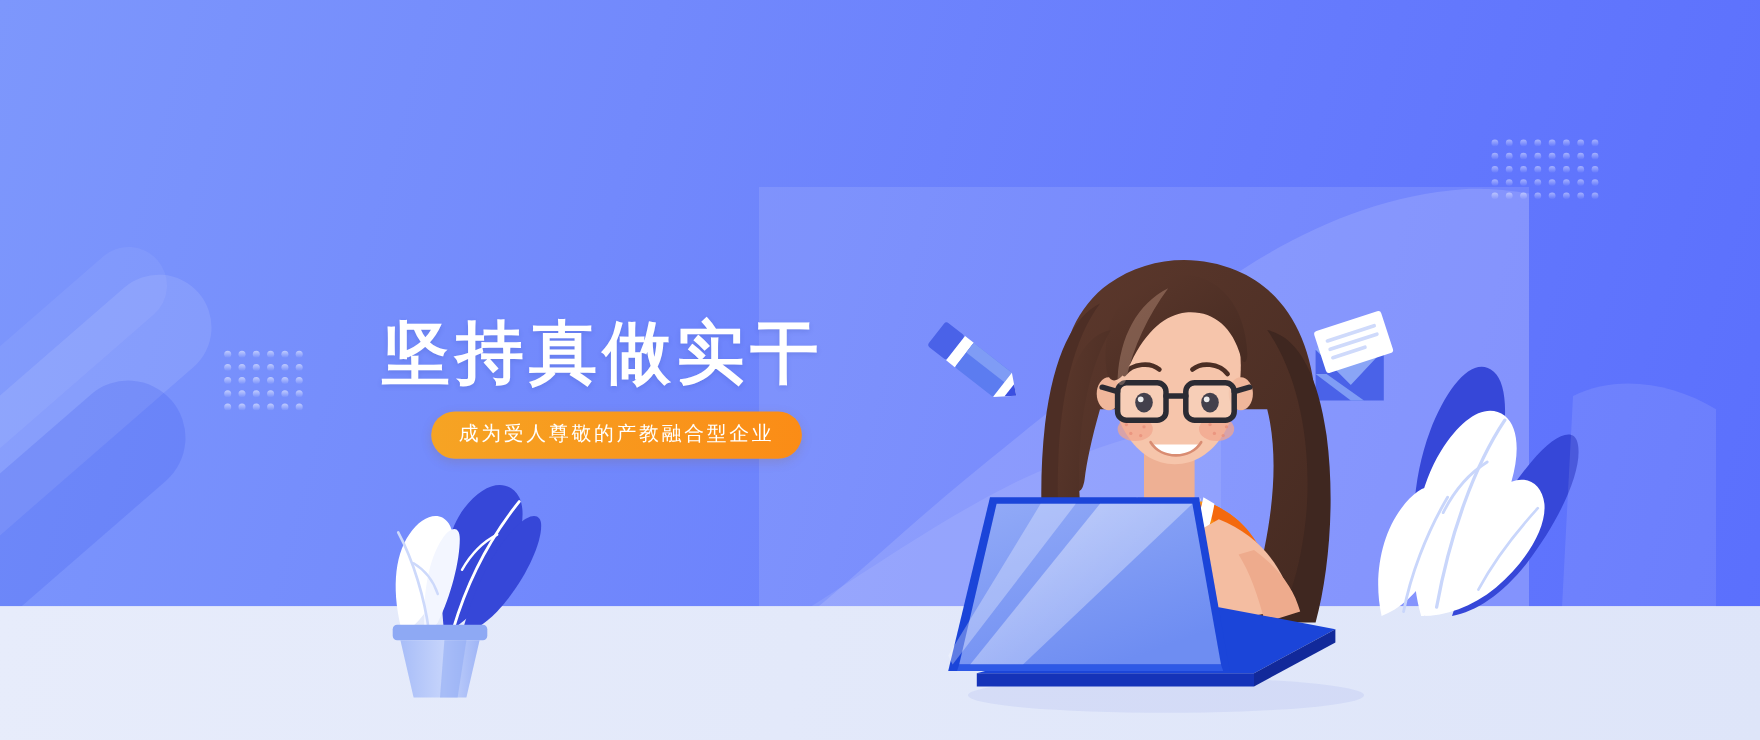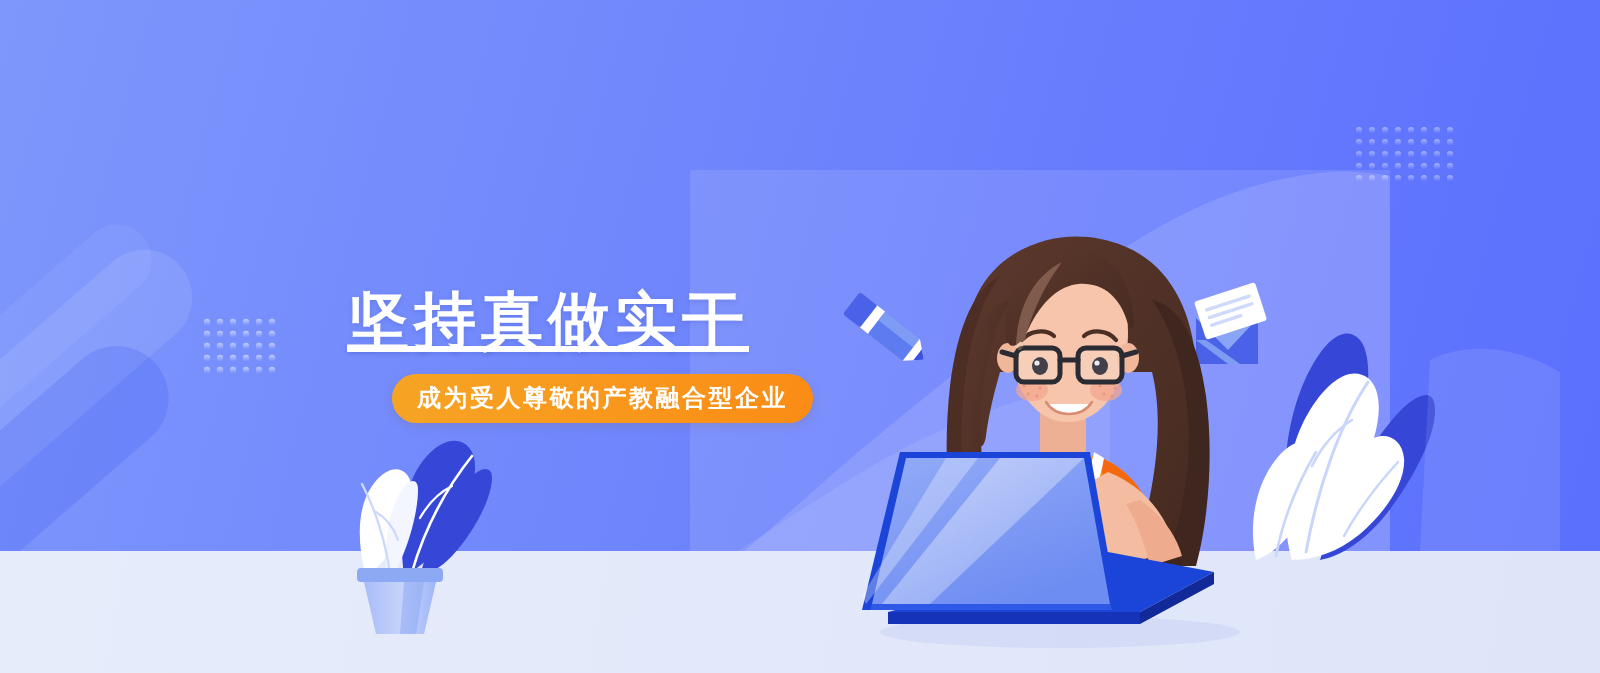--- a/index.html
+++ b/index.html
@@ -81,34 +81,33 @@
     width:520px;
   }
   .headline {
     font-size:62px;
     font-weight:700;
     letter-spacing:5px;
     line-height:1.08;
     color:#ffffff;
     text-shadow:0 2px 5px rgba(40,60,160,0.18);
     white-space:nowrap;
-    text-decoration:underline;
   }
   .pill-wrap {
     margin-top:19px;
     margin-left:45px;
   }
   .pill {
     display:inline-block;
     padding:11px 25px 12px 25px;
     border-radius:999px;
     background:linear-gradient(96deg,#f6a424 0%,#f89a1e 42%,#fb8c16 100%);
     color:#ffffff;
-    font-size:24px;
-    font-weight:700;
+    font-size:18px;
+    font-weight:400;
     letter-spacing:2.5px;
     line-height:1.1;
     white-space:nowrap;
     box-shadow:0 3px 10px rgba(150,90,10,0.17);
   }
 
   
   .illus {
     position:absolute;
     left:0; top:0;

